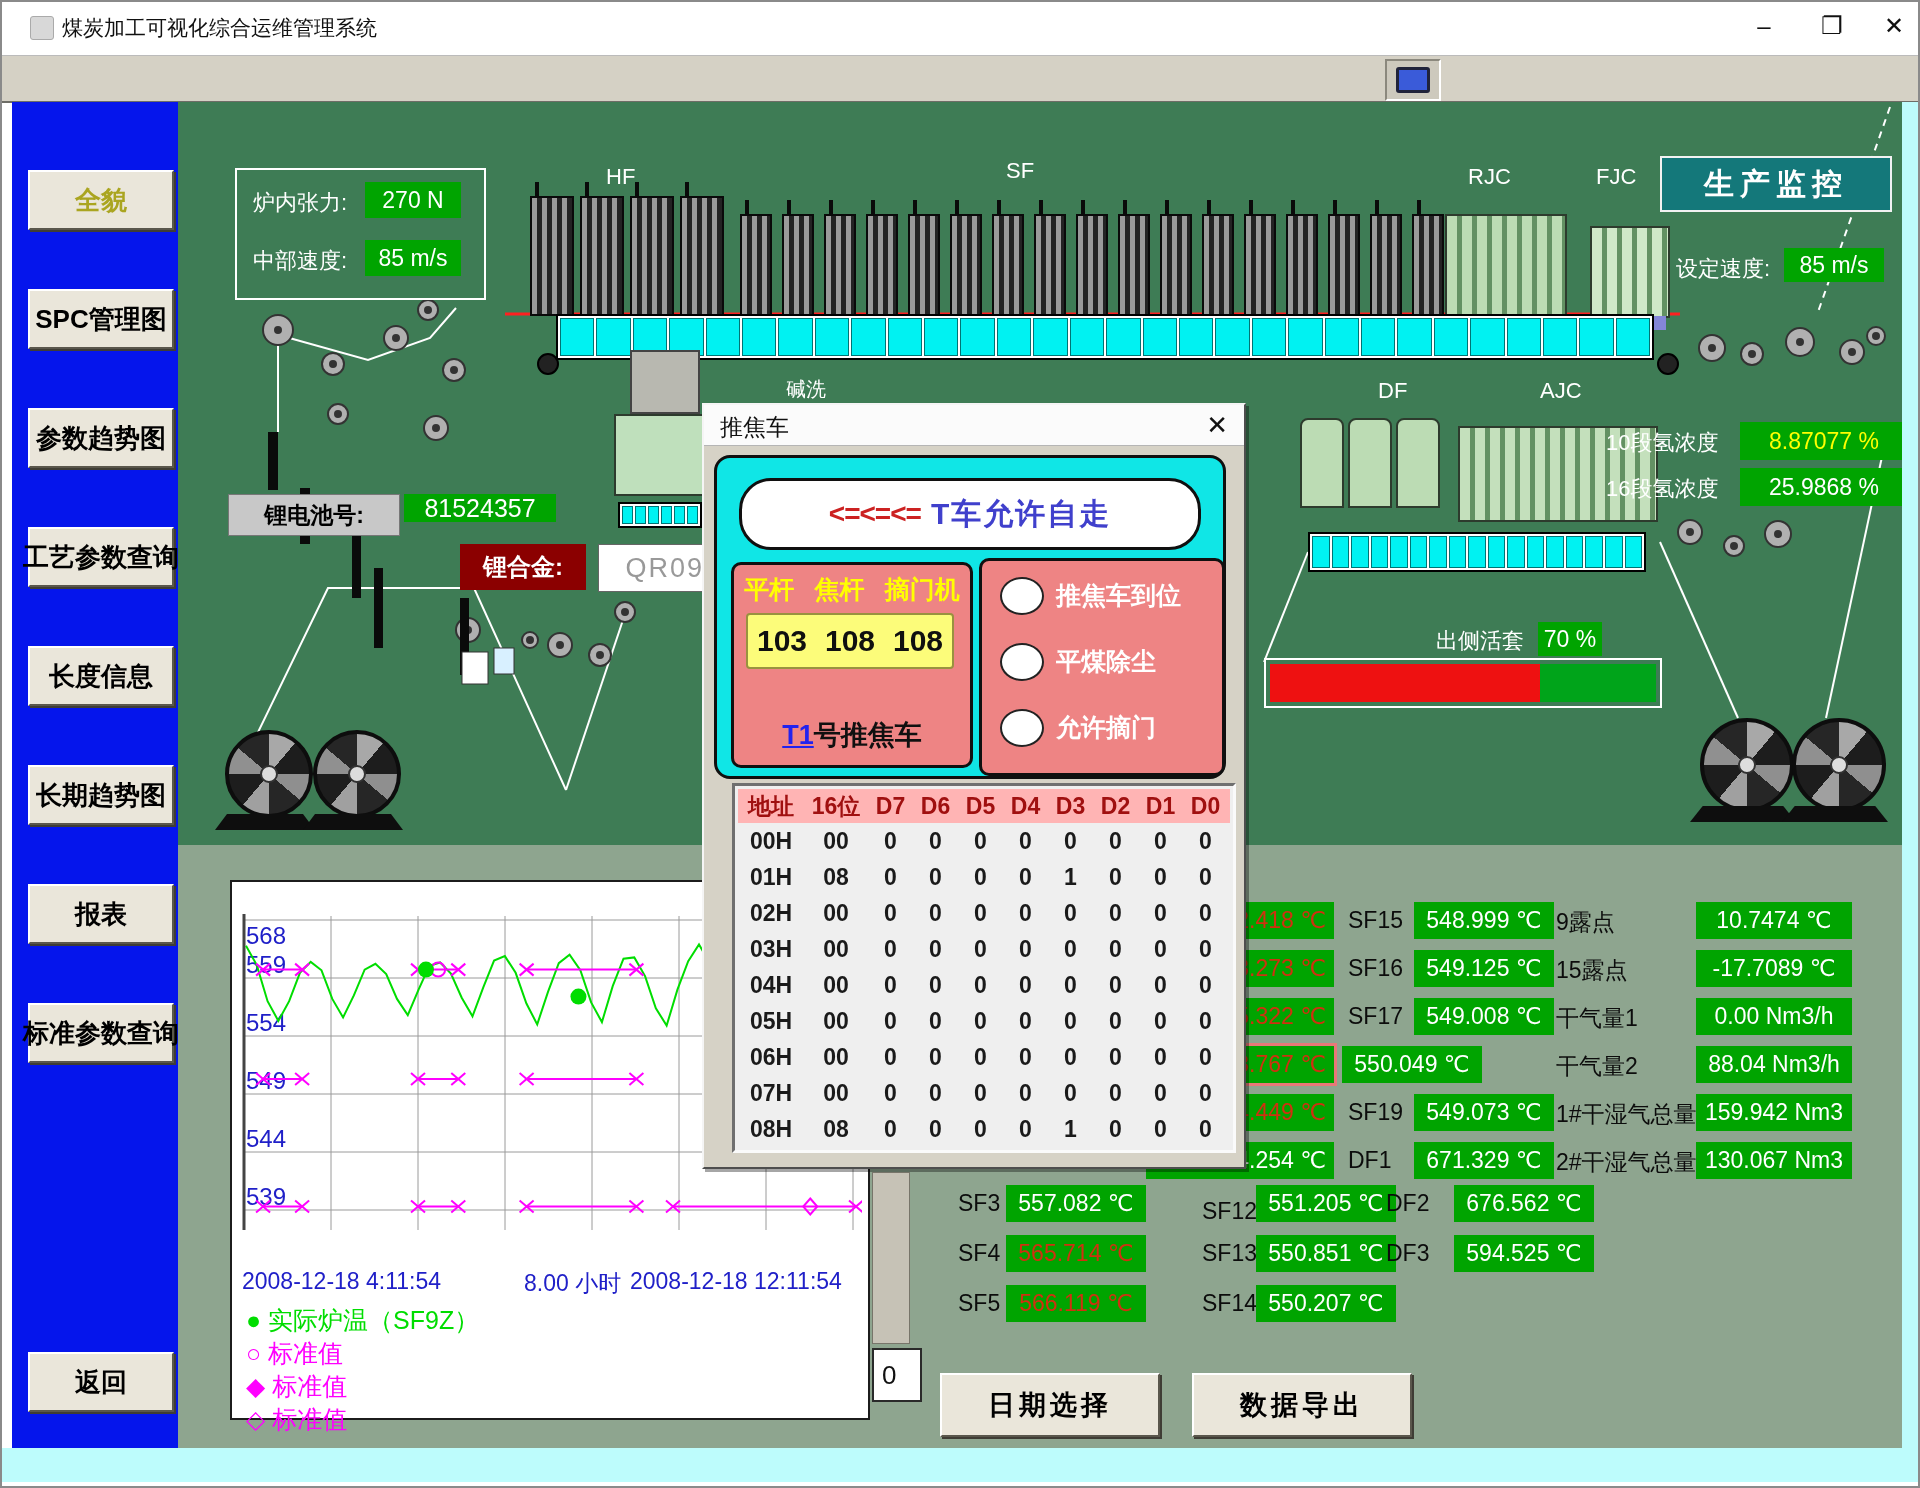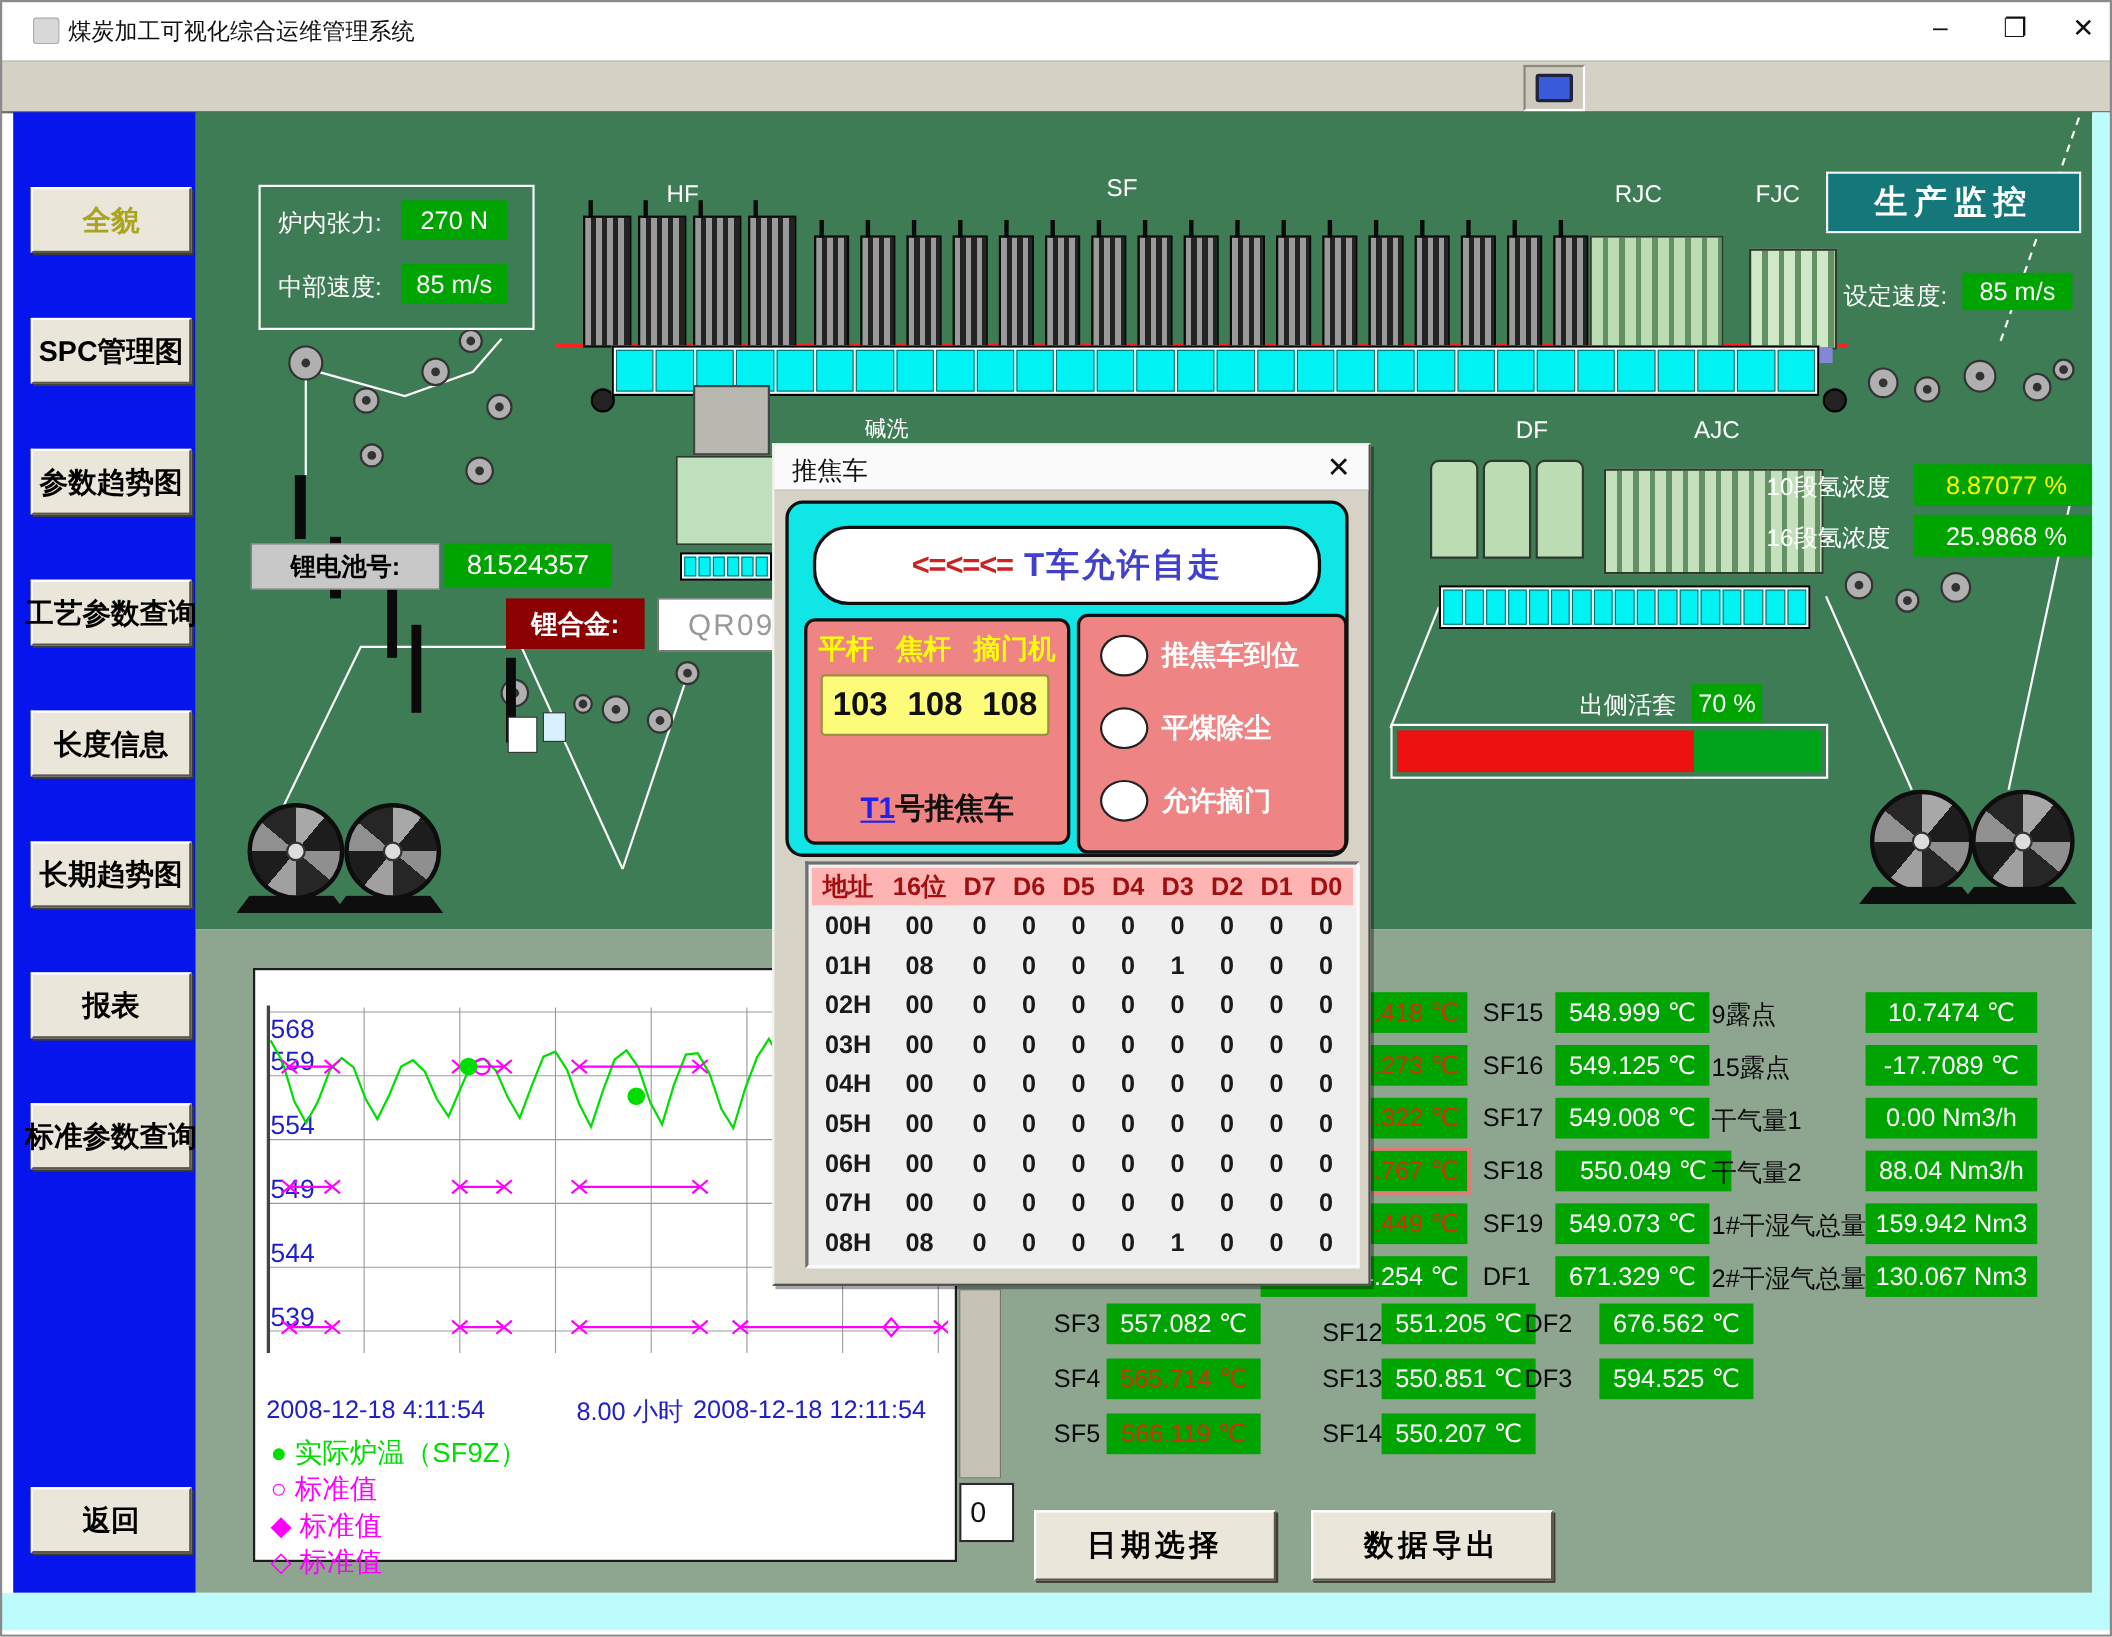--- a/index.html
+++ b/index.html
@@ -255,21 +255,21 @@
   <div class="cellbar" id="minibar" style="left:440px;top:400px;width:84px;height:26px;">
       <div class="cell"></div>
       <div class="cell"></div>
       <div class="cell"></div>
       <div class="cell"></div>
       <div class="cell"></div>
       <div class="cell"></div>
     </div>
 
   <div style="position:absolute;left:50px;top:392px;width:170px;height:40px;background:#c8c8c8;border:1px solid #777;display:flex;align-items:center;justify-content:center;font-size:23px;font-weight:bold;color:#000;">锂电池号:</div>
-  <div class="greenbox" style="left:226px;top:392px;width:152px;height:40px;font-size:25px;">81524357</div>
+  <div class="greenbox" style="left:226px;top:392px;width:152px;height:28px;font-size:25px;">81524357</div>
   <div style="position:absolute;left:282px;top:442px;width:126px;height:46px;background:#8b0000;display:flex;align-items:center;justify-content:center;font-size:24px;font-weight:bold;color:#fff;">锂合金:</div>
   <div style="position:absolute;left:420px;top:442px;width:170px;height:46px;background:#fff;border:1px solid #666;display:flex;align-items:center;justify-content:center;font-size:27px;color:#999;letter-spacing:2px;">QR092C</div>
 
   <div class="machgreen" style="left:1122px;top:316px;width:40px;height:86px;border-radius:8px 8px 0 0;"></div>
   <div class="machgreen" style="left:1170px;top:316px;width:40px;height:86px;border-radius:8px 8px 0 0;"></div>
   <div class="machgreen" style="left:1218px;top:316px;width:40px;height:86px;border-radius:8px 8px 0 0;"></div>
   <div class="machgreen stripes" style="left:1280px;top:324px;width:196px;height:92px;background-color:#c4e0bc;"></div>
 
   <div class="wlabel" style="left:1428px;top:326px;">10段氢浓度</div>
   <div class="greenbox yellowtext" style="left:1562px;top:320px;width:168px;height:38px;">8.87077 %</div>
@@ -426,21 +426,21 @@
       <div class="greenbox" style="left: 1236px; top: 105px; width: 140px; height: 37px;">549.125 ℃</div>
       <div class="blabel" style="left: 1378px; top: 110px;">15露点</div>
       <div class="greenbox" style="left: 1518px; top: 105px; width: 156px; height: 37px;">-17.7089 ℃</div>
       <div class="greenbox redtext" style="left: 968px; top: 153px; width: 188px; height: 37px; justify-content: flex-end; padding-right: 8px; box-sizing: border-box;">5.322 ℃</div>
       <div class="blabel" style="left: 1170px; top: 158px; text-align: center;">SF17</div>
       <div class="greenbox" style="left: 1236px; top: 153px; width: 140px; height: 37px;">549.008 ℃</div>
       <div class="blabel" style="left: 1378px; top: 158px;">干气量1</div>
       <div class="greenbox" style="left: 1518px; top: 153px; width: 156px; height: 37px;">0.00 Nm3/h</div>
       <div class="greenbox redtext" style="left: 968px; top: 201px; width: 188px; height: 37px; justify-content: flex-end; padding-right: 8px; box-sizing: border-box; outline: rgb(232, 120, 120) solid 3px;">8.767 ℃</div>
       <div class="blabel" style="left: 1170px; top: 206px;">SF18</div>
-      <div class="greenbox" style="left: 1236px; top: 201px; width: 160px; height: 37px;">550.049 ℃</div>
+      <div class="greenbox" style="left: 1164px; top: 201px; width: 140px; height: 37px;">550.049 ℃</div>
       <div class="blabel" style="left: 1378px; top: 206px;">干气量2</div>
       <div class="greenbox" style="left: 1518px; top: 201px; width: 156px; height: 37px;">88.04 Nm3/h</div>
       <div class="greenbox redtext" style="left: 968px; top: 249px; width: 188px; height: 37px; justify-content: flex-end; padding-right: 8px; box-sizing: border-box;">4.449 ℃</div>
       <div class="blabel" style="left: 1170px; top: 254px;">SF19</div>
       <div class="greenbox" style="left: 1236px; top: 249px; width: 140px; height: 37px;">549.073 ℃</div>
       <div class="blabel" style="left: 1378px; top: 254px;">1#干湿气总量</div>
       <div class="greenbox" style="left: 1518px; top: 249px; width: 156px; height: 37px;">159.942 Nm3</div>
       <div class="greenbox" style="left: 968px; top: 297px; width: 188px; height: 37px; justify-content: flex-end; padding-right: 8px; box-sizing: border-box;">4.254 ℃</div>
       <div class="blabel" style="left: 1170px; top: 302px;">DF1</div>
       <div class="greenbox" style="left: 1236px; top: 297px; width: 140px; height: 37px;">671.329 ℃</div>

